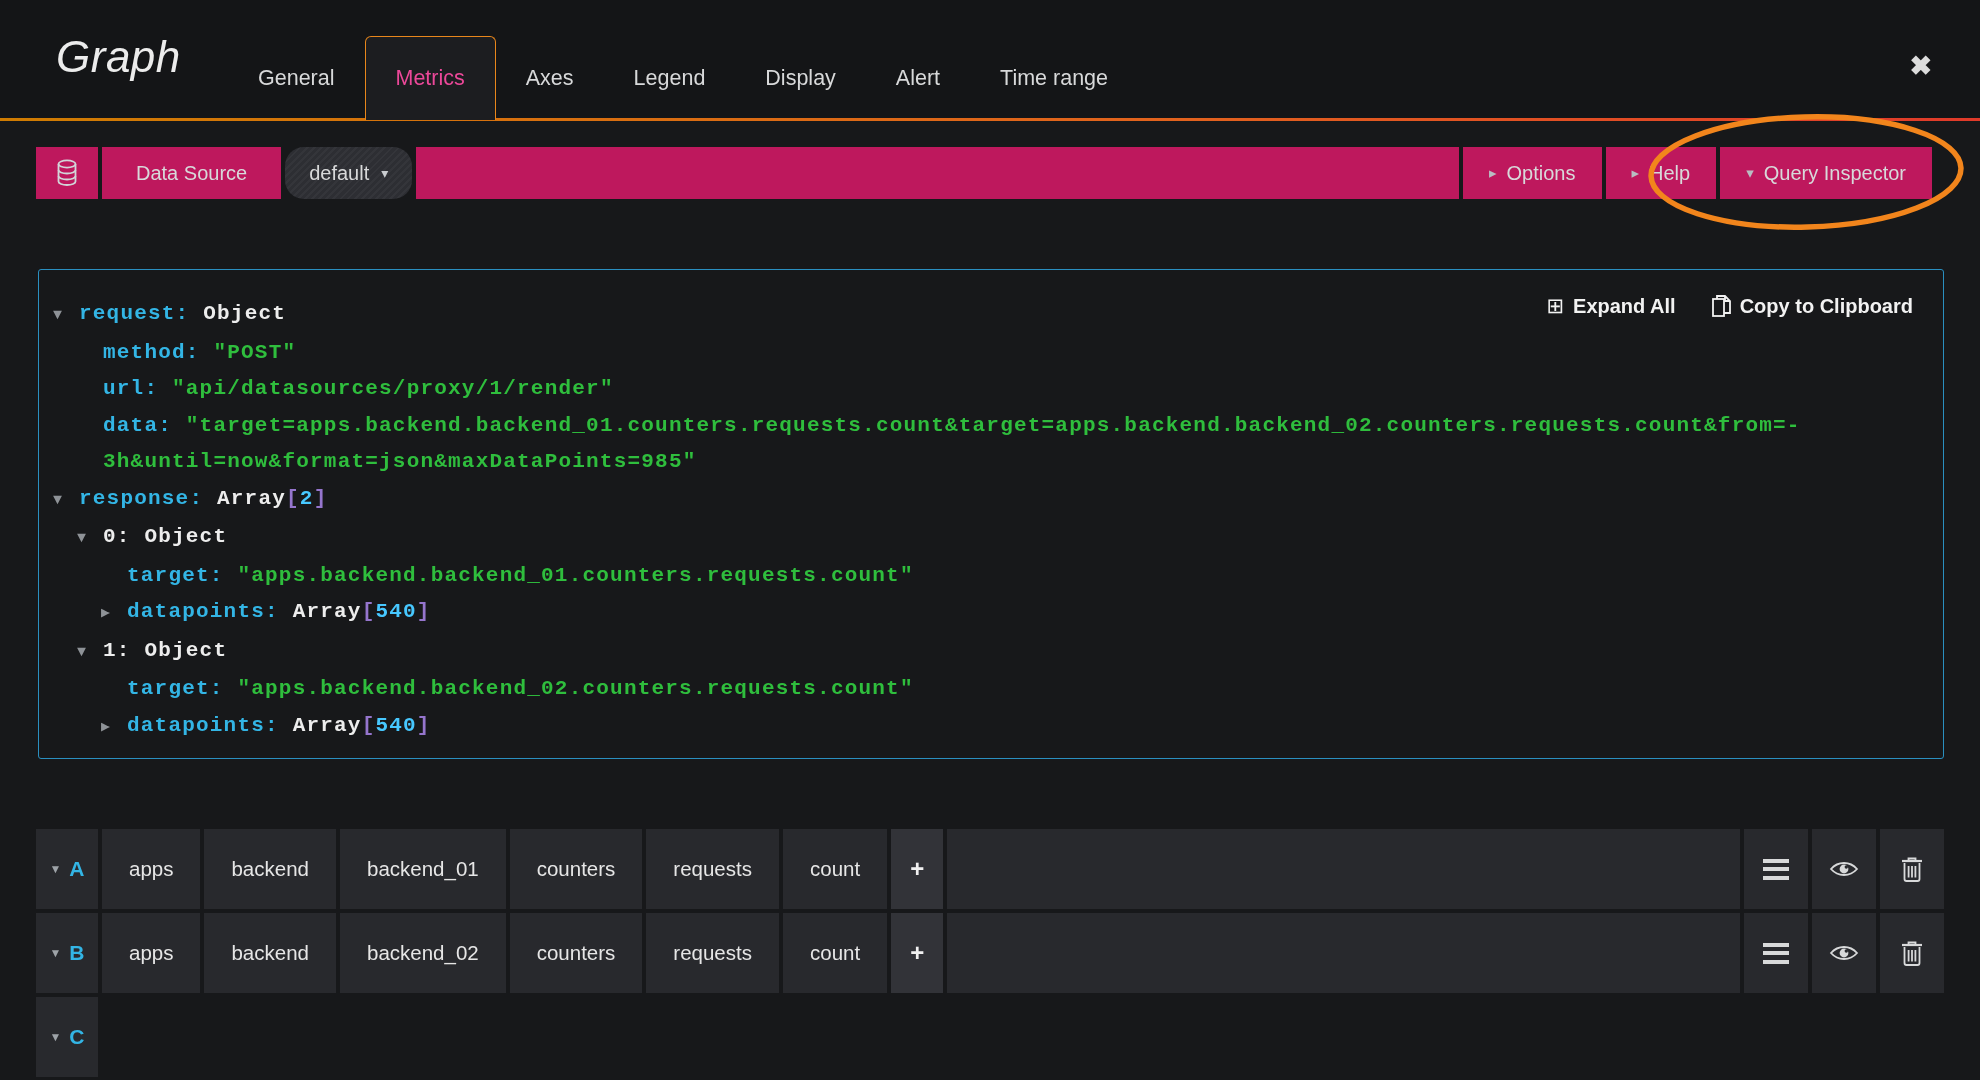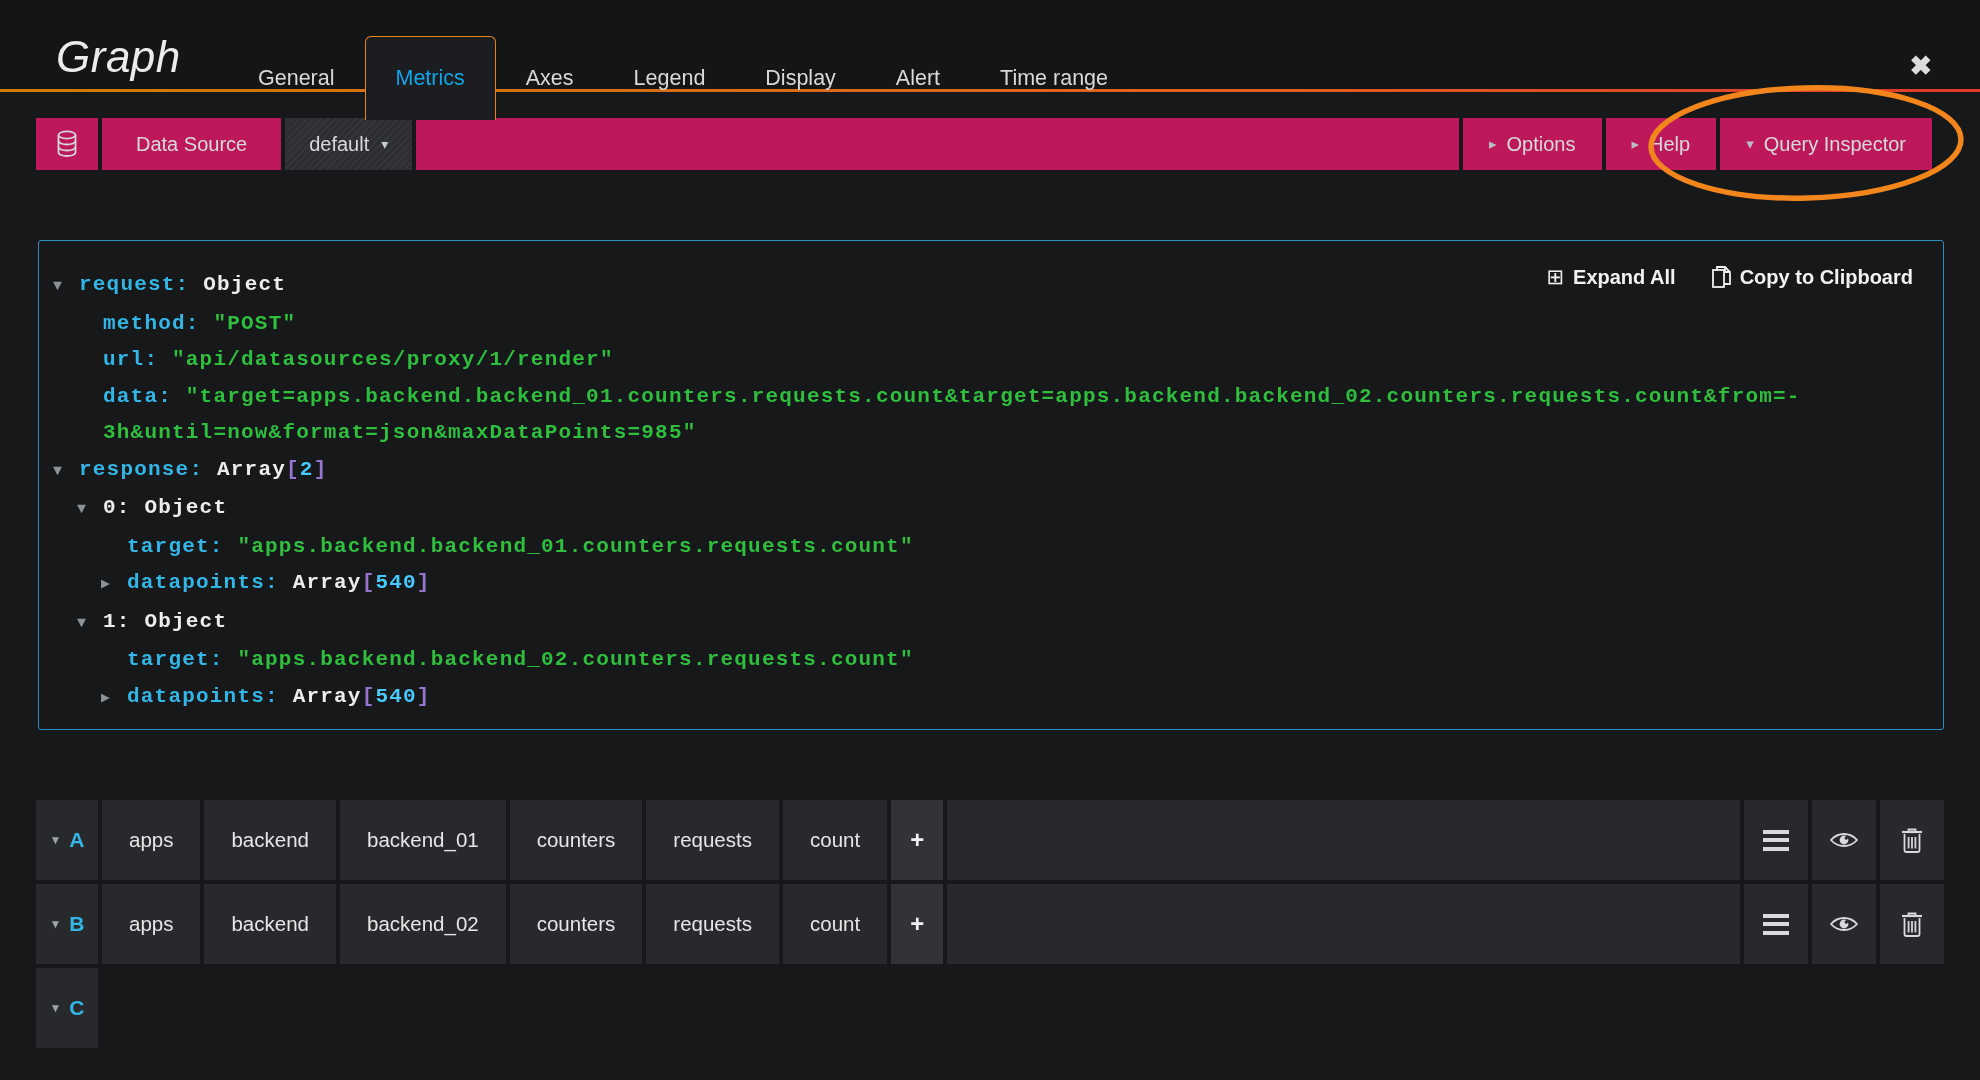--- a/index.html
+++ b/index.html
@@ -1,40 +1,40 @@
 <!DOCTYPE html>
 <html><head>
 <meta charset="utf-8">
 <style>
   * { margin:0; padding:0; box-sizing:border-box; }
   html,body { width:1980px; height:1080px; background:#17181a; overflow:hidden;
               font-family:"Liberation Sans", sans-serif; }
 
   
-  .header { position:relative; width:100%; height:92px; background:#141517; }
+  .header { position:relative; width:100%; height:121px; background:#141517; }
   .panel-title { position:absolute; left:56px; top:32px; font-size:44px; font-style:italic;
                  font-weight:500; color:#ececec; letter-spacing:.5px; }
   .tabs { position:absolute; left:228px; top:36px; height:84px; display:flex; z-index:2;justify-content:flex-end; }
   .tab { display:flex; align-items:center; padding:0 30px; font-size:21.5px; color:#d8d9da;
          cursor:pointer; position:relative; }
   .tab.active { background:#1c1d20; border:1px solid #e8861b; border-bottom:none;
-                border-radius:6px 6px 0 0; color:#0ea5e9; }
+                border-radius:6px 6px 0 0; color:#ec4899; }
   .tab-underline { position:absolute; bottom:0; left:0; right:0; height:3px; z-index:1;
         background:linear-gradient(90deg,#cf7c02 0%,#e2621e 60%,#e03a2a 100%); }
   .close-btn { position:absolute; right:48px; top:50px; font-size:27px; color:#dcdcdc;
                font-weight:bold; cursor:pointer; }
 
   
   .toolbar { display:flex; gap:4px; height:52px; margin:26px 48px 0 36px; position:relative; }
   .seg { background:#be185d; display:flex; align-items:center; justify-content:center;
          color:#d8d9da; font-size:20px; white-space:nowrap; }
   .seg-db { width:62px; }
   .seg-label { padding:0 34px; }
   .seg-dropdown { padding:0 24px; gap:12px; background:#2d2e33;
-      background-image:repeating-linear-gradient(135deg, rgba(255,255,255,.035) 0 2px, transparent 2px 5px); }
+      background-image:repeating-linear-gradient(135deg, rgba(255,255,255,.035) 0 2px, transparent 2px 5px);border-radius:19px; }
   .seg-spacer { flex:1; }
   .seg-btn { padding:0 26px; gap:10px; cursor:pointer; }
   .caret { color:#b9bdc2; font-size:15px; }
   .caret-sm { color:#c9ccd0; font-size:14px; }
 
   .annotation-ellipse { position:absolute; left:1609px; top:-36px; width:322px; height:122px;
                         pointer-events:none; z-index:5; }
 
   
   .inspector { position:relative; margin:70px 36px 0 38px; height:490px;

